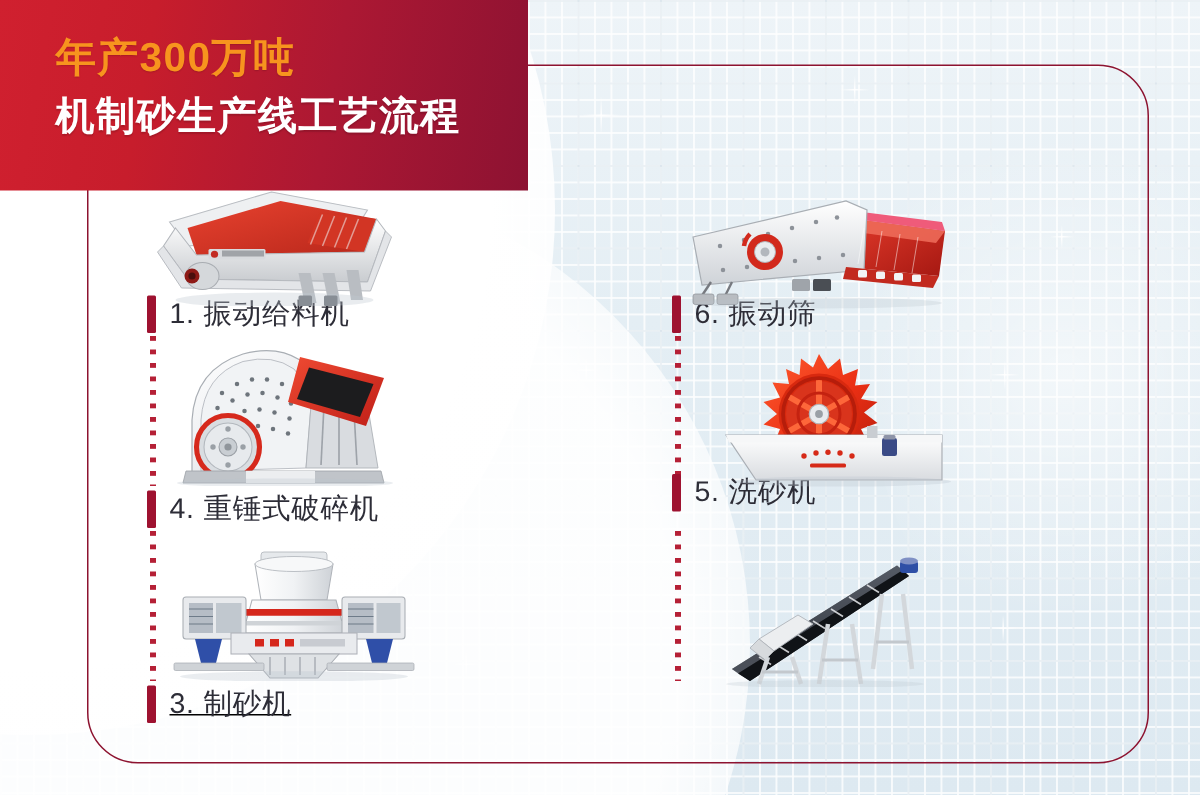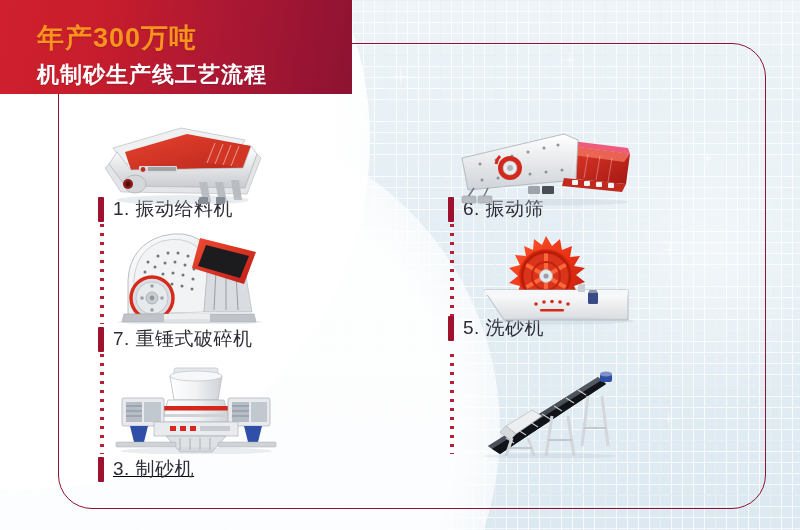--- a/index.html
+++ b/index.html
@@ -72,33 +72,33 @@
     position:absolute;
     left:58px; top:43px; width:708px; height:466px;
     border:1.2px solid #8d1330;
     border-radius:34px;
     box-sizing:border-box;
   }
 
   
   .banner {
     position:absolute; left:0; top:0;
-    width:352px; height:94px;
+    width:352px; height:127px;
     background:linear-gradient(100deg,#d0202f 0%,#c71d2c 28%,#ac1833 62%,#8d1232 100%);
     z-index:20;
   }
   .banner .t1 {
     position:absolute; left:37px; top:20px;
     font-size:27px; font-weight:bold; color:#f7941e;
     letter-spacing:1px; white-space:nowrap;
     text-shadow:0 1px 1px rgba(0,0,0,.15);
   }
   .banner .t2 {
     position:absolute; left:37px; top:60px;
-    font-size:22px; font-weight:bold; color:#ffffff;
+    font-size:26px; font-weight:bold; color:#ffffff;
     letter-spacing:1px; white-space:nowrap;
     text-shadow:0 1px 1px rgba(0,0,0,.15);
   }
 
   
   .item { position:absolute; z-index:10; }
   .item .pic { position:absolute; left:0; top:0; }
   .label {
     position:absolute;
     display:flex; align-items:center; gap:9px;
@@ -260,21 +260,21 @@
           <circle cx="38" cy="70" r="1.8"></circle>
       </g>
 
       <polygon points="20,86 150,86 152,94 18,94" fill="#c0c4c9" stroke="#a3a7ad" stroke-width=".6"></polygon>
       <rect x="60" y="86" width="46" height="8" fill="#eceef0"></rect>
       <ellipse cx="86" cy="94" rx="72" ry="3" fill="#b9c4cd" opacity=".3"></ellipse>
     </svg>
   </div>
   <div class="label" style="left:98px;top:326px;">
     <span class="bar"></span>
-    <span class="txt">7. 重锤式破碎机</span>
+    <span class="txt">4. 重锤式破碎机</span>
   </div>
   <div class="dots" style="left:100px;top:354px;height:100px;"></div>
 
   <div class="item" style="left:108px;top:362px;width:200px;height:95px;">
     <svg class="pic" width="176" height="92" viewBox="0 0 176 92">
       <defs>
         <linearGradient id="vsiW" x1="0" y1="0" x2="1" y2="0">
           <stop offset="0" stop-color="#ffffff"></stop>
             <stop offset=".5" stop-color="#f0f2f4"></stop>
             <stop offset="1" stop-color="#ced2d7"></stop>

